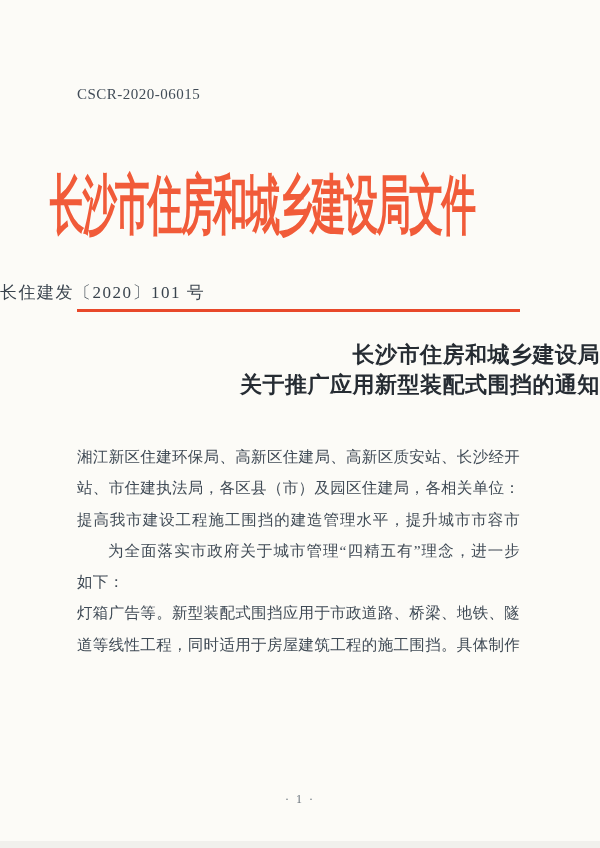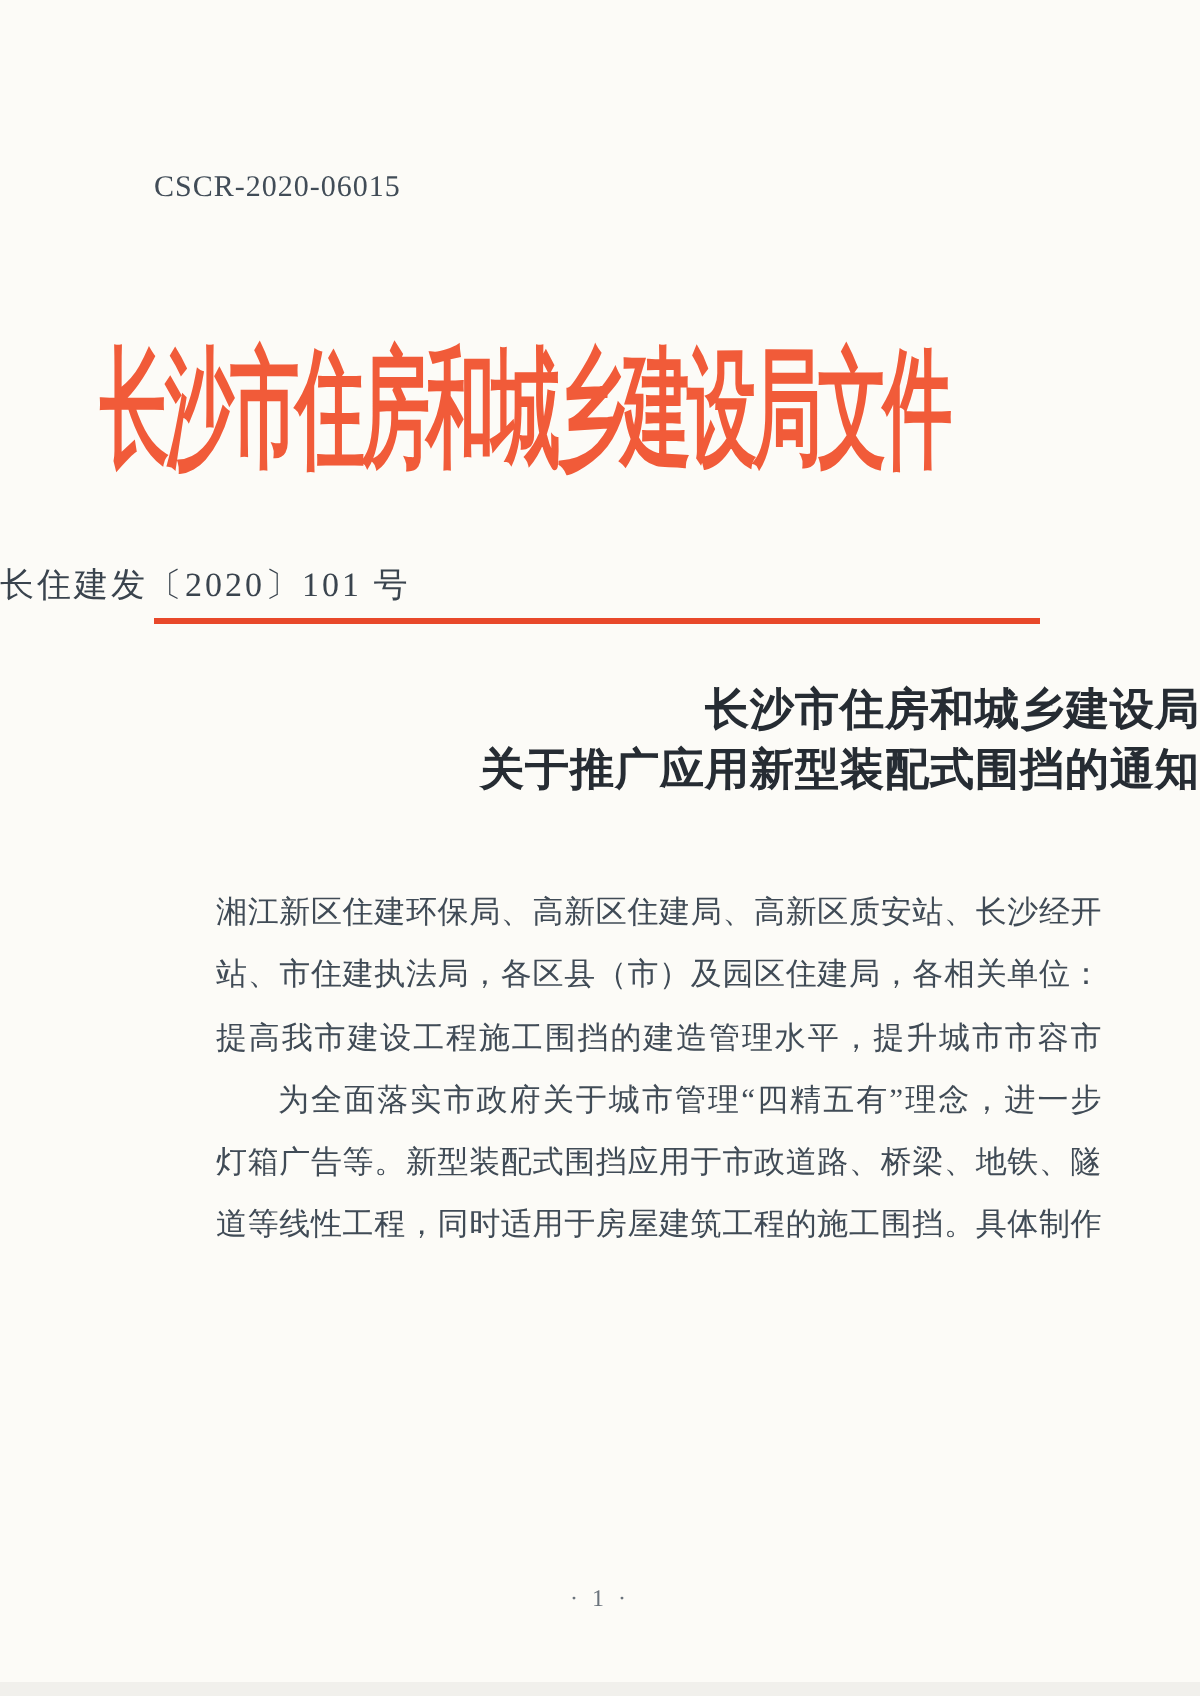--- a/index.html
+++ b/index.html
@@ -82,21 +82,20 @@
   }
   .body-lines {
     position: absolute;
     left: 77px;
     top: 441px;
     width: 443px;
     font-size: 15.5px;
     line-height: 31.3px;
     color: #404b56;
     letter-spacing: 0.2px;
-    margin-left: 31px;
   }
   .bline {
     text-align: justify;
     text-justify: distribute;
     white-space: nowrap;
   }
   .bline.just {
     text-align-last: justify;
     white-space: normal;
   }
@@ -132,20 +131,21 @@
   <div class="doc-title">
     <div>长沙市住房和城乡建设局</div>
     <div>关于推广应用新型装配式围挡的通知</div>
   </div>
 
   <div class="body-lines">
       <div class="bline just">湘江新区住建环保局、高新区住建局、高新区质安站、长沙经开</div>
       <div class="bline just">站、市住建执法局，各区县（市）及园区住建局，各相关单位：</div>
       <div class="bline just">提高我市建设工程施工围挡的建造管理水平，提升城市市容市</div>
       <div class="bline indent just">为全面落实市政府关于城市管理“四精五有”理念，进一步</div>
+      <div class="bline">如下：</div>
       <div class="bline just">灯箱广告等。新型装配式围挡应用于市政道路、桥梁、地铁、隧</div>
       <div class="bline just">道等线性工程，同时适用于房屋建筑工程的施工围挡。具体制作</div>
     </div>
 
   <div class="page-number">· 1 ·</div>
 
   <div class="scan-bottom-edge"></div>
 
 </div>
 

